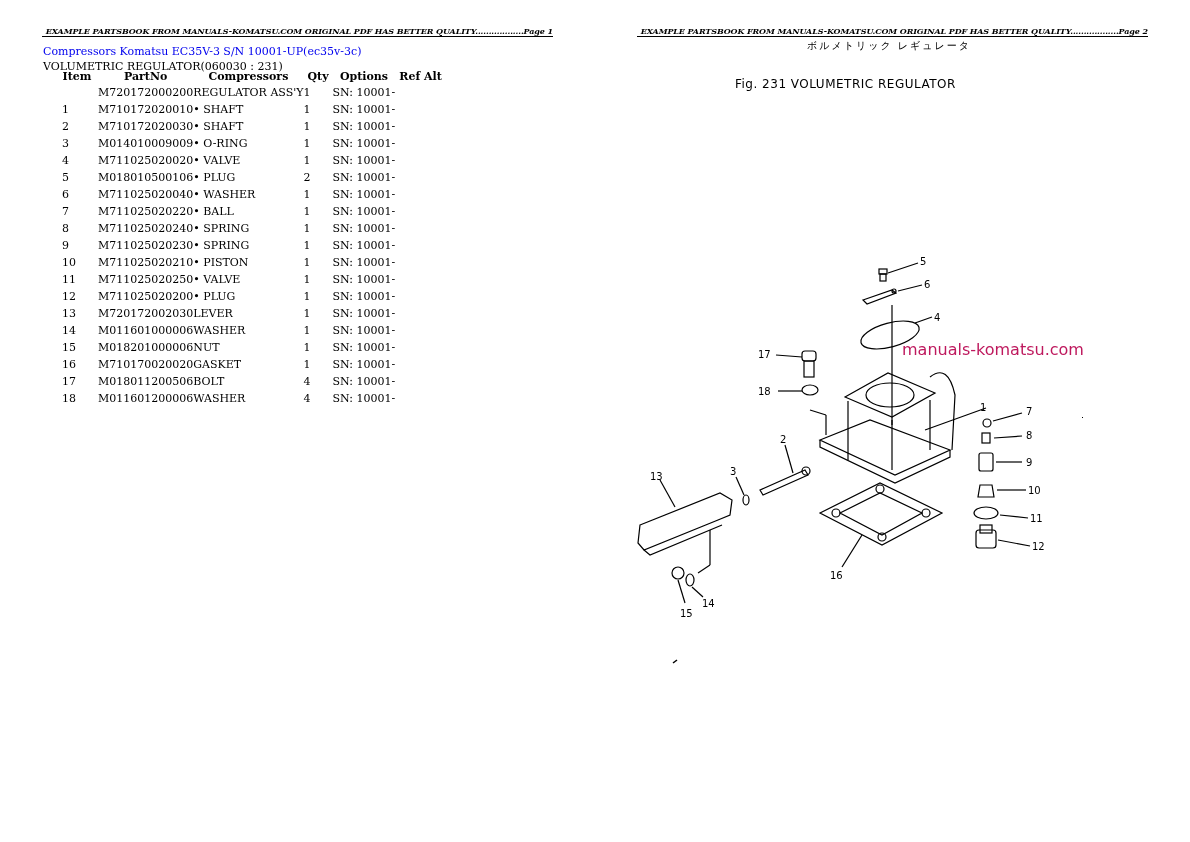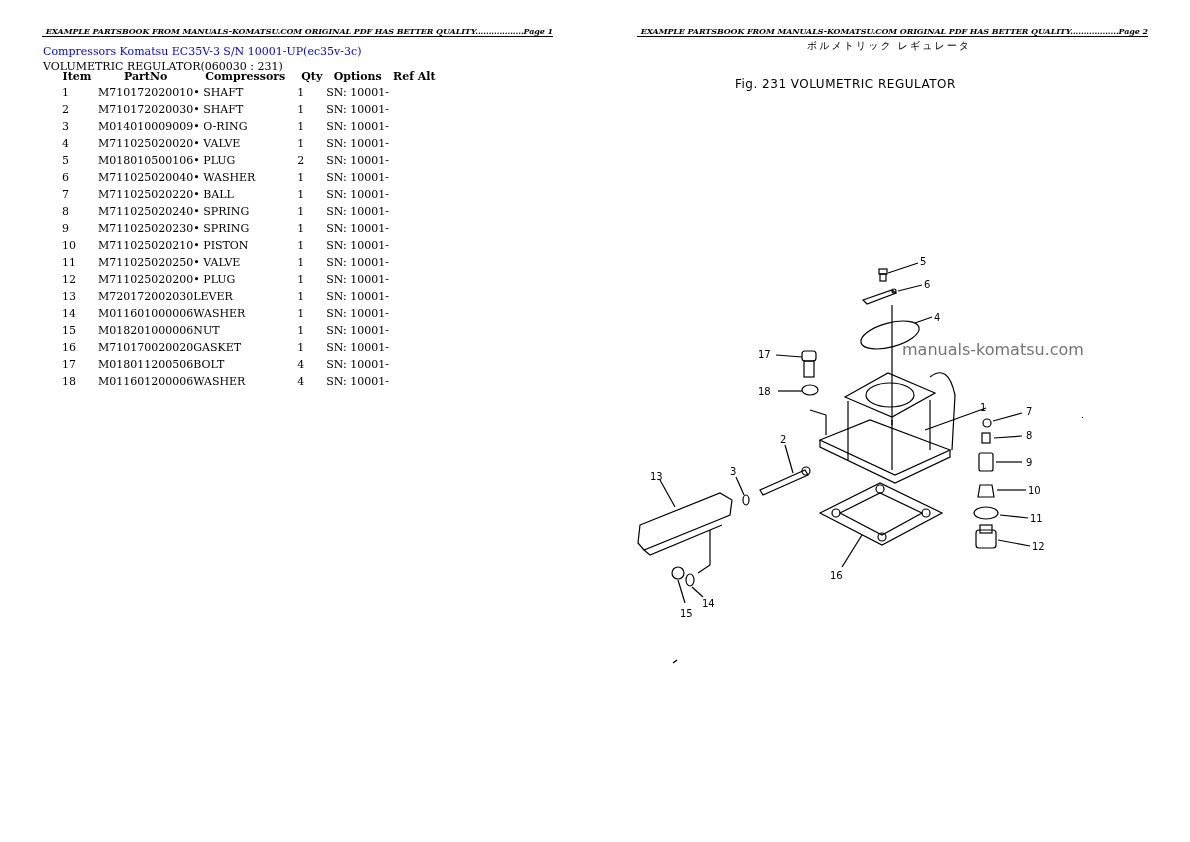--- a/index.html
+++ b/index.html
@@ -21,21 +21,21 @@
   table.parts td { padding:0 0 0 0; height:17px; white-space:nowrap; vertical-align:middle; }
   td.c-item { width:36px; padding-left:6px !important; }
   td.c-part { width:88px; }
   td.c-desc { width:104px; }
   td.c-qty { width:22px; text-align:left; }
   td.c-opt { width:60px; }
   .figtitle { position:absolute; left:140px; top:43px; font-family:"DejaVu Sans", sans-serif; font-size:12px; letter-spacing:0.5px; white-space:nowrap; }
   .figtitle .jp { position:absolute; left:72px; top:-4px; font-size:10px; letter-spacing:2px; }
   .figtitle .main { position:absolute; top:7px; left:0;margin-top:27px; }
   .diagram { position:absolute; left:35px; top:245px; width:480px; height:430px; }
-  .wm { position:absolute; left:272px; top:95px; font-family:"DejaVu Sans", sans-serif; font-size:16px; color:#737373; white-space:nowrap; }
+  .wm { position:absolute; left:272px; top:95px; font-family:"DejaVu Sans", sans-serif; font-size:16px; color:#be185d; white-space:nowrap; }
 </style>
 </head>
 <body>
 
 <div class="page page1">
   <div class="hdr">EXAMPLE PARTSBOOK FROM MANUALS-KOMATSU.COM ORIGINAL PDF HAS BETTER QUALITY..................Page 1</div>
   <div class="hline"></div>
   <div class="crumbs">
     <a>Compressors Komatsu</a>
     <span> </span>
@@ -48,20 +48,28 @@
         <th>Item</th>
         <th>PartNo</th>
         <th>Compressors</th>
         <th>Qty</th>
         <th>Options</th>
         <th>Ref Alt</th>
       </tr>
     </thead>
     <tbody id="parts-body">
         <tr>
+          <td class="c-item"></td>
+          <td class="c-part">M720172000200</td>
+          <td class="c-desc">REGULATOR ASS'Y</td>
+          <td class="c-qty">1</td>
+          <td class="c-opt">SN: 10001-</td>
+          <td></td>
+        </tr>
+        <tr>
           <td class="c-item">1</td>
           <td class="c-part">M710172020010</td>
           <td class="c-desc">• SHAFT</td>
           <td class="c-qty">1</td>
           <td class="c-opt">SN: 10001-</td>
           <td></td>
         </tr>
         <tr>
           <td class="c-item">2</td>
           <td class="c-part">M710172020030</td>

